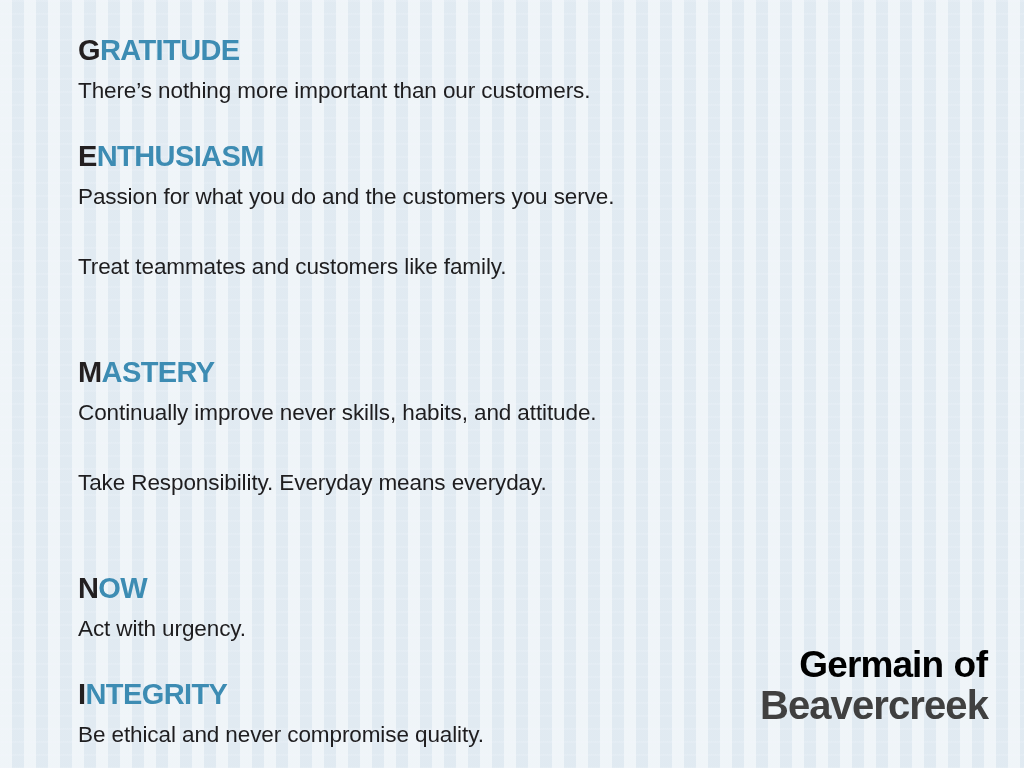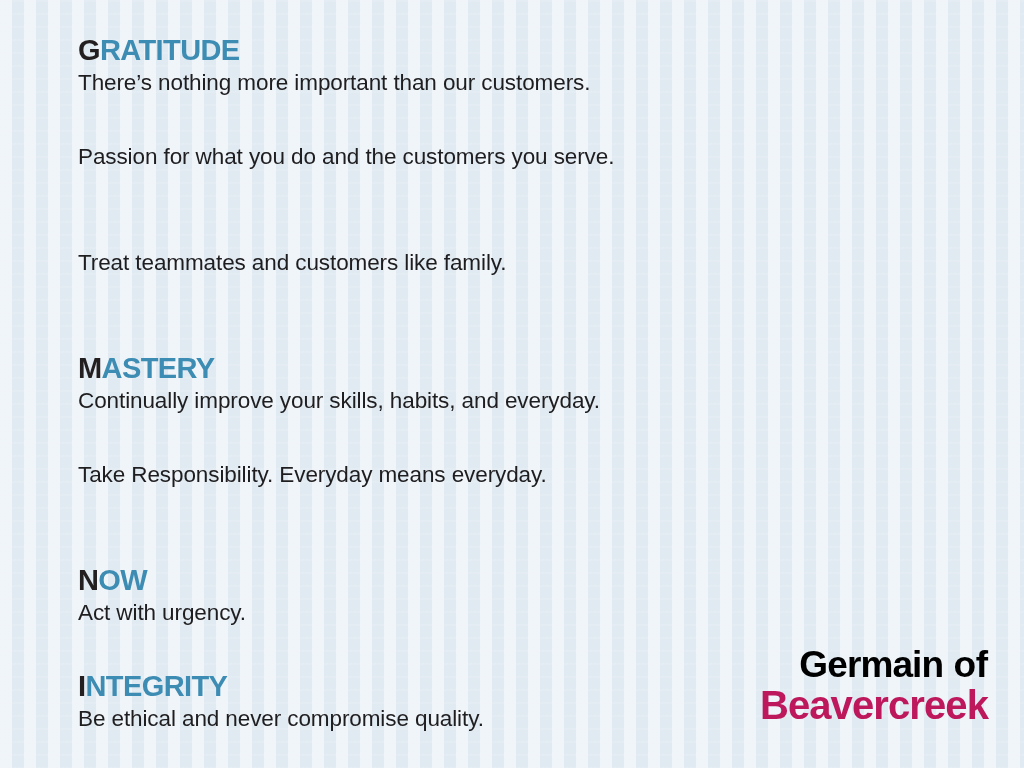--- a/index.html
+++ b/index.html
@@ -79,21 +79,21 @@
   .value-title .lead {
     color:#231f20;
   }
 
   .value-desc {
     font-size:22.5px;
     font-weight:normal;
     line-height:1.30;
     color:#1e1d1f;
     letter-spacing:-0.1px;
-    margin-top:2px;
+    margin-top:10px;
     white-space:nowrap;
   }
 
   
   .value-block { height:100px; }
   .value-block:last-child { height:auto; }
 
   
   #logo {
     position:absolute;
@@ -113,46 +113,47 @@
     letter-spacing:-0.9px;
     margin-left:24px;
   }
   .logo-line1 .of {
     font-weight:bold;
     letter-spacing:-0.2px;
   }
   .logo-line2 {
     font-size:40px;
     font-weight:bold;
-    color:#be185d;
+    color:#404040;
     letter-spacing:-0.9px;
     margin-top:1px;
   }
 </style>
 </head>
 <body>
 
 <div id="texture"></div>
 
 <div id="stage">
 
   <div class="values" id="values-list">
       <div class="value-block">
         <div class="value-title"><span class="lead">G</span><span class="rest">RATITUDE</span></div>
         <div class="value-desc">There’s nothing more important than our customers.</div>
       </div>
       <div class="value-block">
+        <div class="value-title"><span class="lead">E</span><span class="rest">NTHUSIASM</span></div>
         <div class="value-desc">Passion for what you do and the customers you serve.</div>
       </div>
       <div class="value-block">
         <div class="value-desc">Treat teammates and customers like family.</div>
       </div>
       <div class="value-block">
         <div class="value-title"><span class="lead">M</span><span class="rest">ASTERY</span></div>
-        <div class="value-desc">Continually improve your skills, habits, and everyday.</div>
+        <div class="value-desc">Continually improve never skills, habits, and attitude.</div>
       </div>
       <div class="value-block">
         <div class="value-desc">Take Responsibility. Everyday means everyday.</div>
       </div>
       <div class="value-block">
         <div class="value-title"><span class="lead">N</span><span class="rest">OW</span></div>
         <div class="value-desc">Act with urgency.</div>
       </div>
       <div class="value-block">
         <div class="value-title"><span class="lead">I</span><span class="rest">NTEGRITY</span></div>

